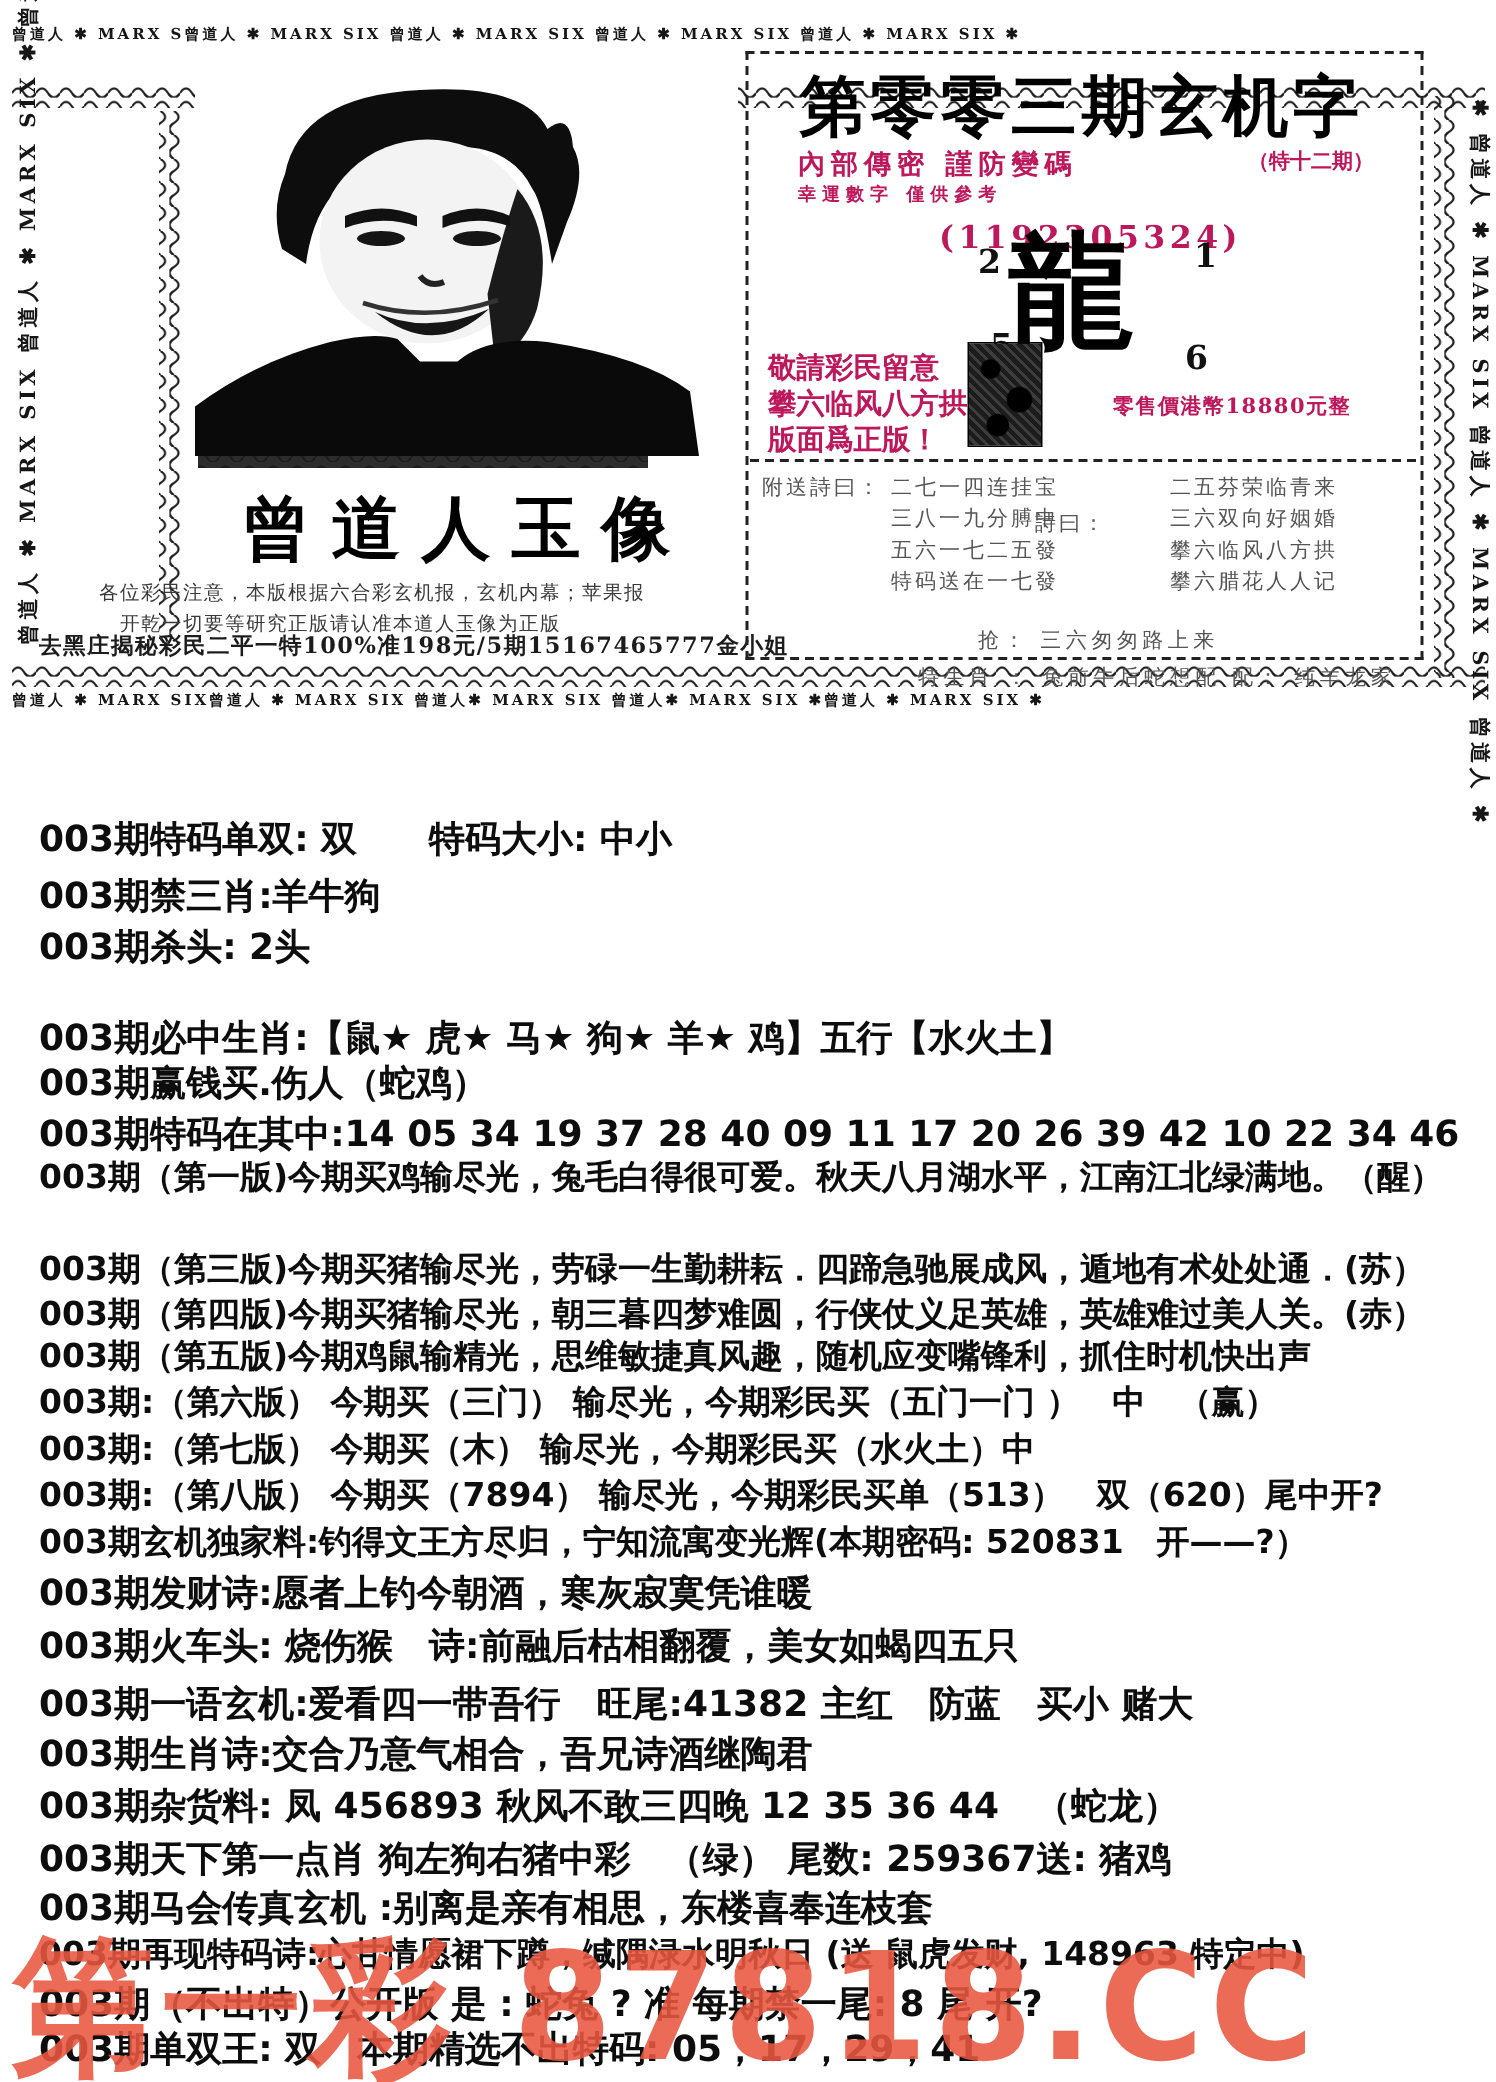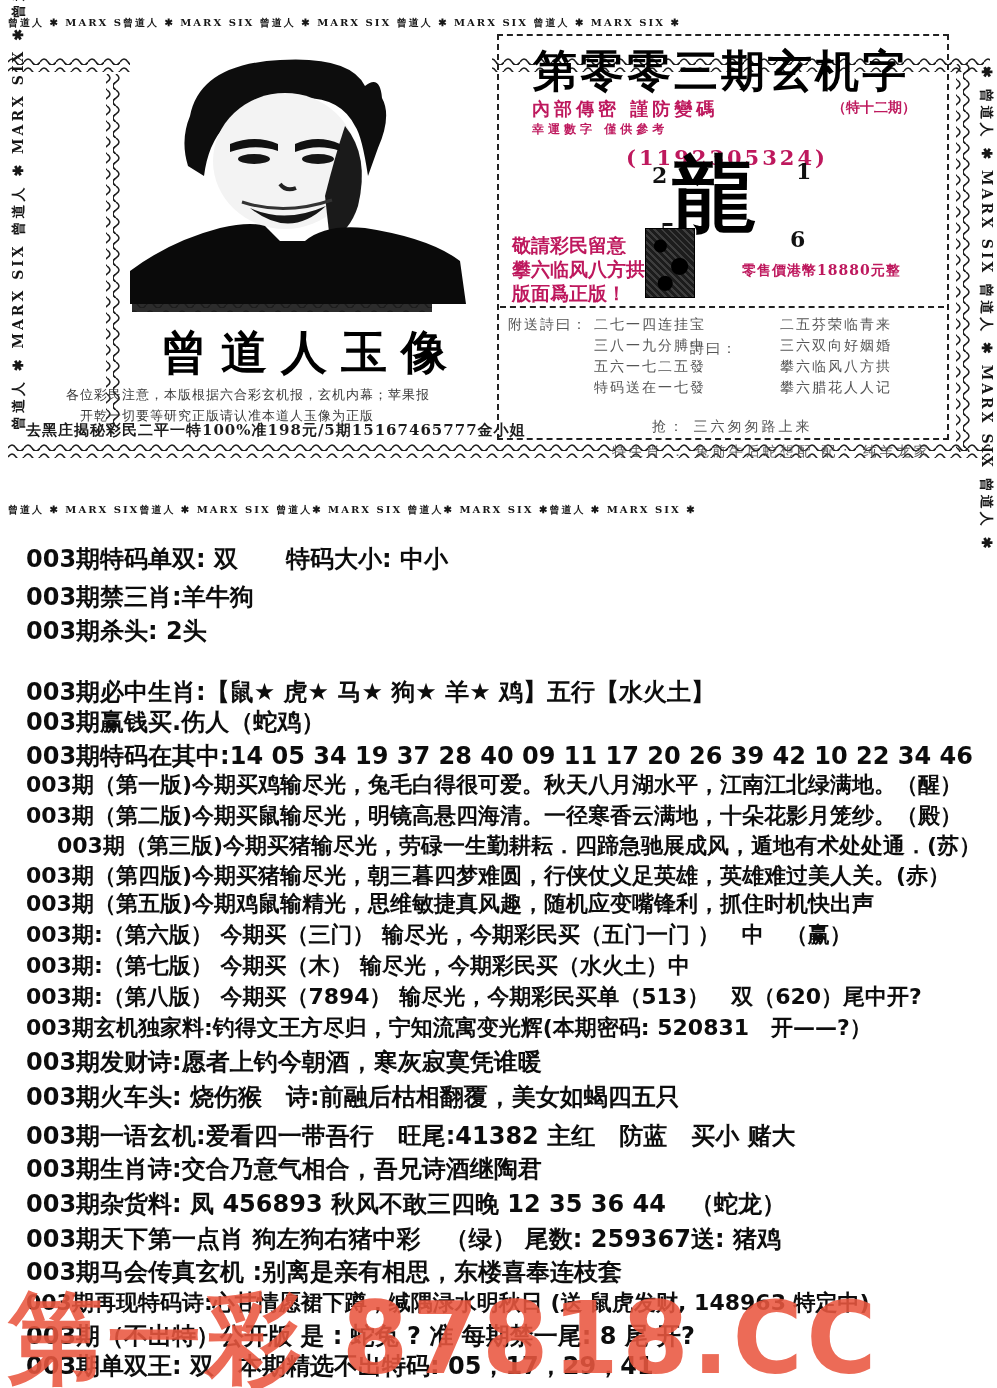--- a/index.html
+++ b/index.html
@@ -62,21 +62,21 @@
       </svg>
   </div>
 
   <div class="abs wavy" style="left:8px;top:442px;">
     <svg width="982" height="16">
         <rect width="982" height="9" fill="url(#wave)"></rect>
         <rect y="7" width="982" height="9" fill="url(#wave)"></rect>
       </svg>
   </div>
 
-  <div class="abs banner" style="left:8px;top:460px;width:982px;margin-top:43px;">曾道人 ✱ MARX SIX曾道人 ✱ MARX SIX 曾道人✱ MARX SIX 曾道人✱ MARX SIX ✱曾道人 ✱ MARX SIX ✱</div>
+  <div class="abs banner" style="left:8px;top:460px;width:982px;">曾道人 ✱ MARX SIX曾道人 ✱ MARX SIX 曾道人✱ MARX SIX 曾道人✱ MARX SIX ✱曾道人 ✱ MARX SIX ✱</div>
 
   <div class="abs vtext" style="left:10px;top:430px;width:360px;transform:rotate(-90deg);">曾道人 ✱ MARX SIX 曾道人 ✱ MARX SIX ✱ 曾道人</div>
   <div class="abs wavy" style="left:122px;top:74px;transform:rotate(90deg);transform-origin:0 0;">
     <svg width="356" height="16">
         <rect width="356" height="9" fill="url(#wave)"></rect>
         <rect y="7" width="356" height="9" fill="url(#wave)"></rect>
       </svg>
   </div>
 
   <div class="abs wavy" style="left:972px;top:64px;transform:rotate(90deg);transform-origin:0 0;">
@@ -162,22 +162,21 @@
   <div class="abs poem" style="left:612px;top:398px;letter-spacing:3px;margin-top:45px;">特生肖 ： 兔前牛后蛇想配  配： 纯羊龙家</div>
   <div class="abs poem" style="left:652px;top:418px;letter-spacing:3px;">抢： 三六匆匆路上来</div>
 
   <div class="bl" style="top:543px;">003期特码单双: 双　　特码大小: 中小</div>
   <div class="bl" style="top:581px;">003期禁三肖:羊牛狗</div>
   <div class="bl" style="top:615px;">003期杀头: 2头</div>
   <div class="bl" style="top:676px;">003期必中生肖:【鼠★ 虎★ 马★ 狗★ 羊★ 鸡】五行【水火土】</div>
   <div class="bl" style="top:706px;">003期赢钱买.伤人（蛇鸡）</div>
   <div class="bl" style="top:740px;">003期特码在其中:14 05 34 19 37 28 40 09 11 17 20 26 39 42 10 22 34 46</div>
   <div class="bl bl-sm" style="top:770px;">003期（第一版)今期买鸡输尽光，兔毛白得很可爱。秋天八月湖水平，江南江北绿满地。（醒）</div>
-  <div class="bl bl-sm" style="top:801px;">003期（第二版)今期买鼠输尽光，明镜高悬四海清。一径寒香云满地，十朵花影月笼纱。（殿）</div>
-  <div class="bl bl-sm" style="top:831px;margin-left:31px;">003期（第三版)今期买猪输尽光，劳碌一生勤耕耘．四蹄急驰展成风，遁地有术处处通．(苏）</div>
+  <div class="bl bl-sm" style="top:831px;">003期（第三版)今期买猪输尽光，劳碌一生勤耕耘．四蹄急驰展成风，遁地有术处处通．(苏）</div>
   <div class="bl bl-sm" style="top:861px;">003期（第四版)今期买猪输尽光，朝三暮四梦难圆，行侠仗义足英雄，英雄难过美人关。(赤）</div>
   <div class="bl bl-sm" style="top:889px;">003期（第五版)今期鸡鼠输精光，思维敏捷真风趣，随机应变嘴锋利，抓住时机快出声</div>
   <div class="bl bl-sm" style="top:920px;">003期:（第六版） 今期买（三门） 输尽光，今期彩民买（五门一门 ）　中　（赢）</div>
   <div class="bl bl-sm" style="top:951px;">003期:（第七版） 今期买（木） 输尽光，今期彩民买（水火土）中</div>
   <div class="bl bl-sm" style="top:982px;">003期:（第八版） 今期买（7894） 输尽光，今期彩民买单（513）　双（620）尾中开?</div>
   <div class="bl bl-sm" style="top:1013px;">003期玄机独家料:钓得文王方尽归，宁知流寓变光辉(本期密码: 520831　开——?）</div>
   <div class="bl" style="top:1046px;">003期发财诗:愿者上钓今朝酒，寒灰寂寞凭谁暖</div>
   <div class="bl" style="top:1081px;">003期火车头: 烧伤猴　诗:前融后枯相翻覆，美女如蝎四五只</div>
   <div class="bl" style="top:1120px;">003期一语玄机:爱看四一带吾行　旺尾:41382 主红　防蓝　买小 赌大</div>
   <div class="bl" style="top:1153px;">003期生肖诗:交合乃意气相合，吾兄诗酒继陶君</div>

